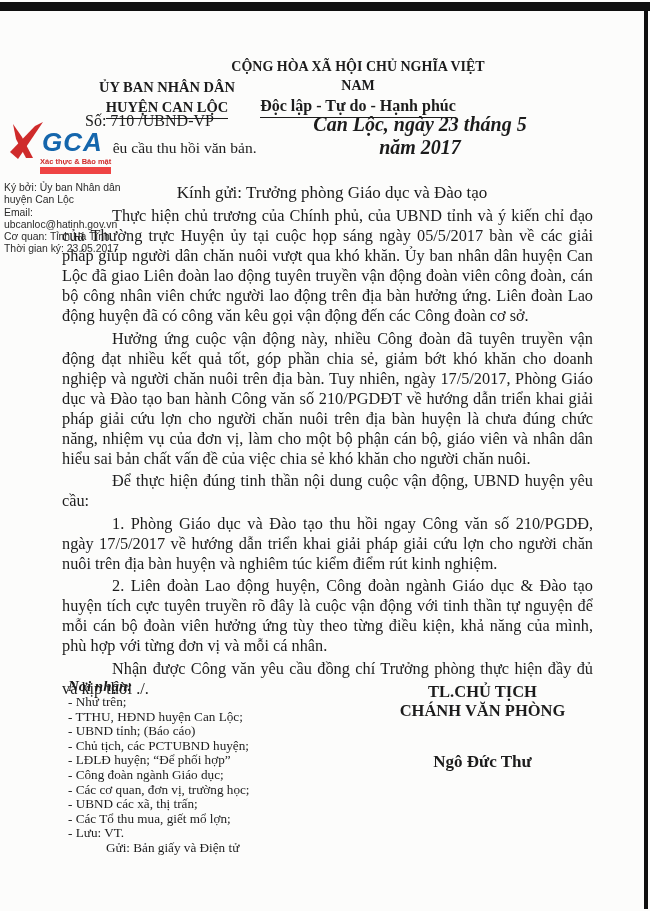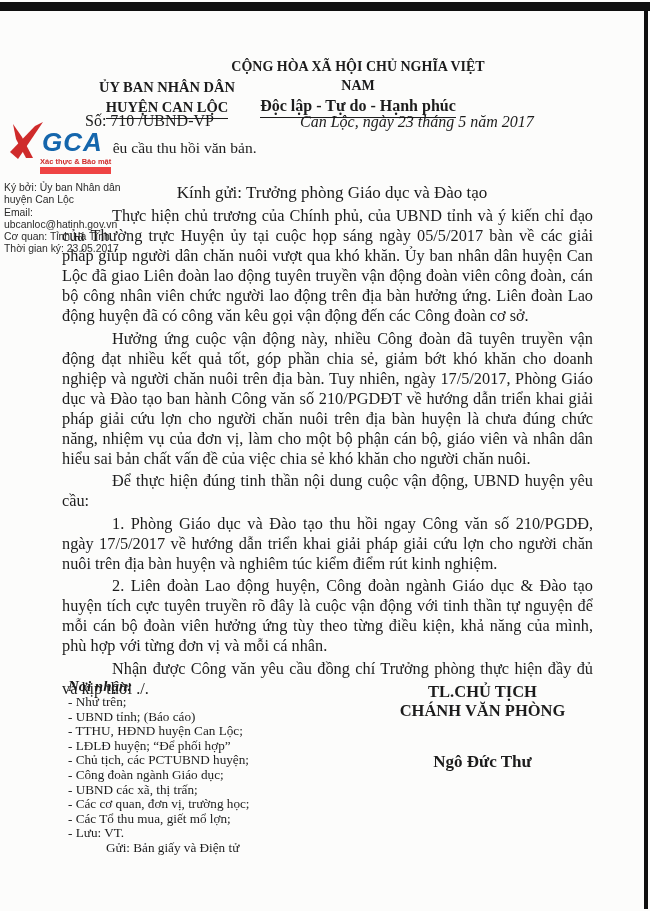--- a/index.html
+++ b/index.html
@@ -14,22 +14,22 @@
 
   
   .hdr-left  { position:absolute; left:58px;  top:57px; width:218px; text-align:center;
                font-weight:bold; font-size:14.5px; line-height:20px;margin-top:20px; }
   .hdr-right { position:absolute; left:220px; top:57px; width:276px; text-align:center; font-weight:bold; }
   .hdr-right .l1 { font-size:14px;  line-height:19px; }
   .hdr-right .l2 { font-size:16px;  line-height:21px; }
   .u { display:inline-block; border-bottom:1.5px solid #1c1c1c; padding-bottom:1px; }
 
   .doc-number { position:absolute; left:85px;  top:112px; font-size:16px; }
-  .place-date { position:absolute; left:300px; top:113px; width:240px; 
-                font-style:italic; font-size:16px; }
+  .place-date { position:absolute; left:300px; top:113px; width:240px; text-align:center;
+                font-style:italic; font-size:20px;font-weight:bold; }
   .subject    { position:absolute; left:75px;  top:139px; font-size:15.5px; z-index:1; }
 
   
   .gca { position:absolute; left:5px; top:130px; width:108px; height:40px;
          background:#fcfcfb; z-index:2; }
   .gca svg       { position:absolute; left:0px; top:-10px; }
   .gca-letters   { position:absolute; left:37px; top:-3px;
                    font-family:"Liberation Sans","DejaVu Sans",sans-serif;
                    font-weight:bold; font-style:italic; font-size:26px;
                    color:#1566ac; letter-spacing:1px; }
@@ -103,27 +103,27 @@
     <p>Hưởng ứng cuộc vận động này, nhiều Công đoàn đã tuyên truyền vận động đạt nhiều kết quả tốt, góp phần chia sẻ, giảm bớt khó khăn cho doanh nghiệp và người chăn nuôi trên địa bàn. Tuy nhiên, ngày 17/5/2017, Phòng Giáo dục và Đào tạo ban hành Công văn số 210/PGDĐT về hướng dẫn triển khai giải pháp giải cứu lợn cho người chăn nuôi trên địa bàn huyện là chưa đúng chức năng, nhiệm vụ của đơn vị, làm cho một bộ phận cán bộ, giáo viên và nhân dân hiểu sai bản chất vấn đề của việc chia sẻ khó khăn cho người chăn nuôi.</p>
     <p>Để thực hiện đúng tinh thần nội dung cuộc vận động, UBND huyện yêu cầu:</p>
     <p>1. Phòng Giáo dục và Đào tạo thu hồi ngay Công văn số 210/PGDĐ, ngày 17/5/2017 về hướng dẫn triển khai giải pháp giải cứu lợn cho người chăn nuôi trên địa bàn huyện và nghiêm túc kiểm điểm rút kinh nghiệm.</p>
     <p>2. Liên đoàn Lao động huyện, Công đoàn ngành Giáo dục &amp; Đào tạo huyện tích cực tuyên truyền rõ đây là cuộc vận động với tinh thần tự nguyện để mỗi cán bộ đoàn viên hưởng ứng tùy theo từng điều kiện, khả năng của mình, phù hợp với từng đơn vị và mỗi cá nhân.</p>
     <p>Nhận được Công văn yêu cầu đồng chí Trưởng phòng thực hiện đầy đủ và kịp thời ./.</p>
   </div>
 
   <div class="recips">
     <div class="recips-title">Nơi nhận:</div>
     <div class="recip-item">- Như trên;</div>
+    <div class="recip-item">- TTHU, HĐND huyện Can Lộc;</div>
     <div class="recip-item">- UBND tỉnh; (Báo cáo)</div>
-    <div class="recip-item">- TTHU, HĐND huyện Can Lộc;</div>
+    <div class="recip-item">- Chủ tịch, các PCTUBND huyện;</div>
     <div class="recip-item">- LĐLĐ huyện; “Để phối hợp”</div>
-    <div class="recip-item">- Chủ tịch, các PCTUBND huyện;</div>
     <div class="recip-item">- Công đoàn ngành Giáo dục;</div>
+    <div class="recip-item">- Các cơ quan, đơn vị, trường học;</div>
     <div class="recip-item">- UBND các xã, thị trấn;</div>
-    <div class="recip-item">- Các cơ quan, đơn vị, trường học;</div>
     <div class="recip-item">- Các Tổ thu mua, giết mổ lợn;</div>
     <div class="recip-item">- Lưu: VT.</div>
     <div class="recip-note">Gửi: Bản giấy và Điện tử</div>
   </div>
 
   <div class="signblock">
     <div class="sign-t1">TL.CHỦ TỊCH</div>
     <div class="sign-t2">CHÁNH VĂN PHÒNG</div>
     <div class="signer">Ngô Đức Thư</div>
   </div>

